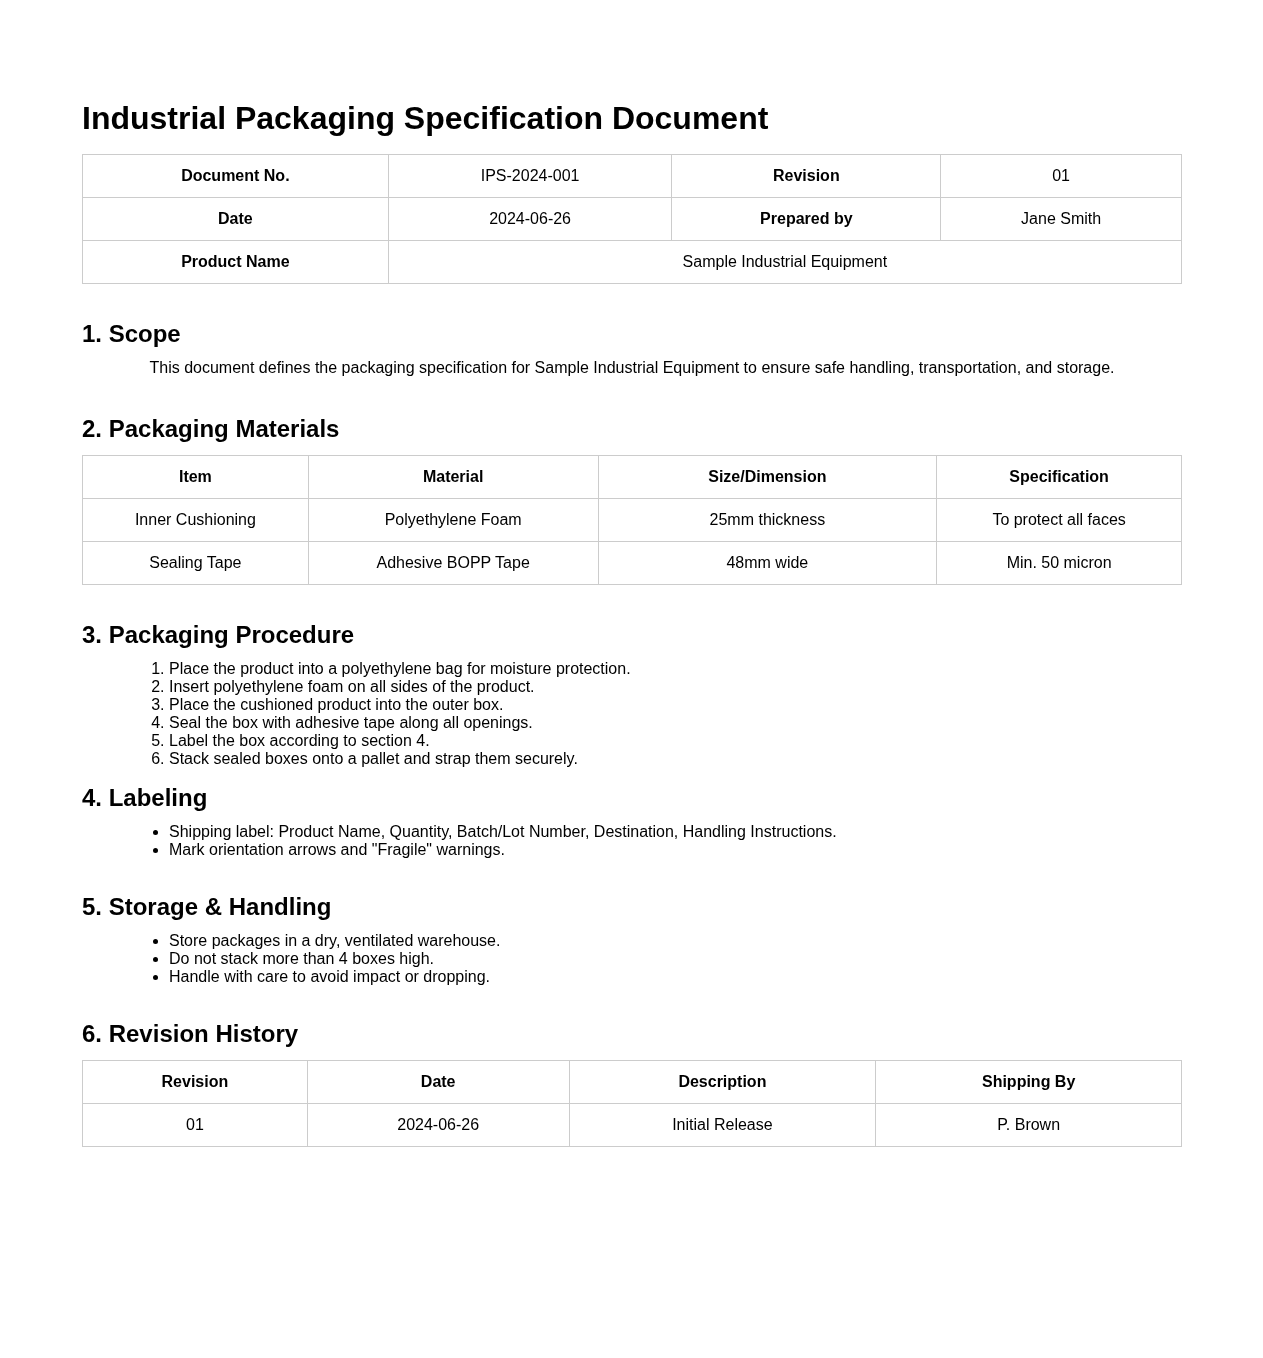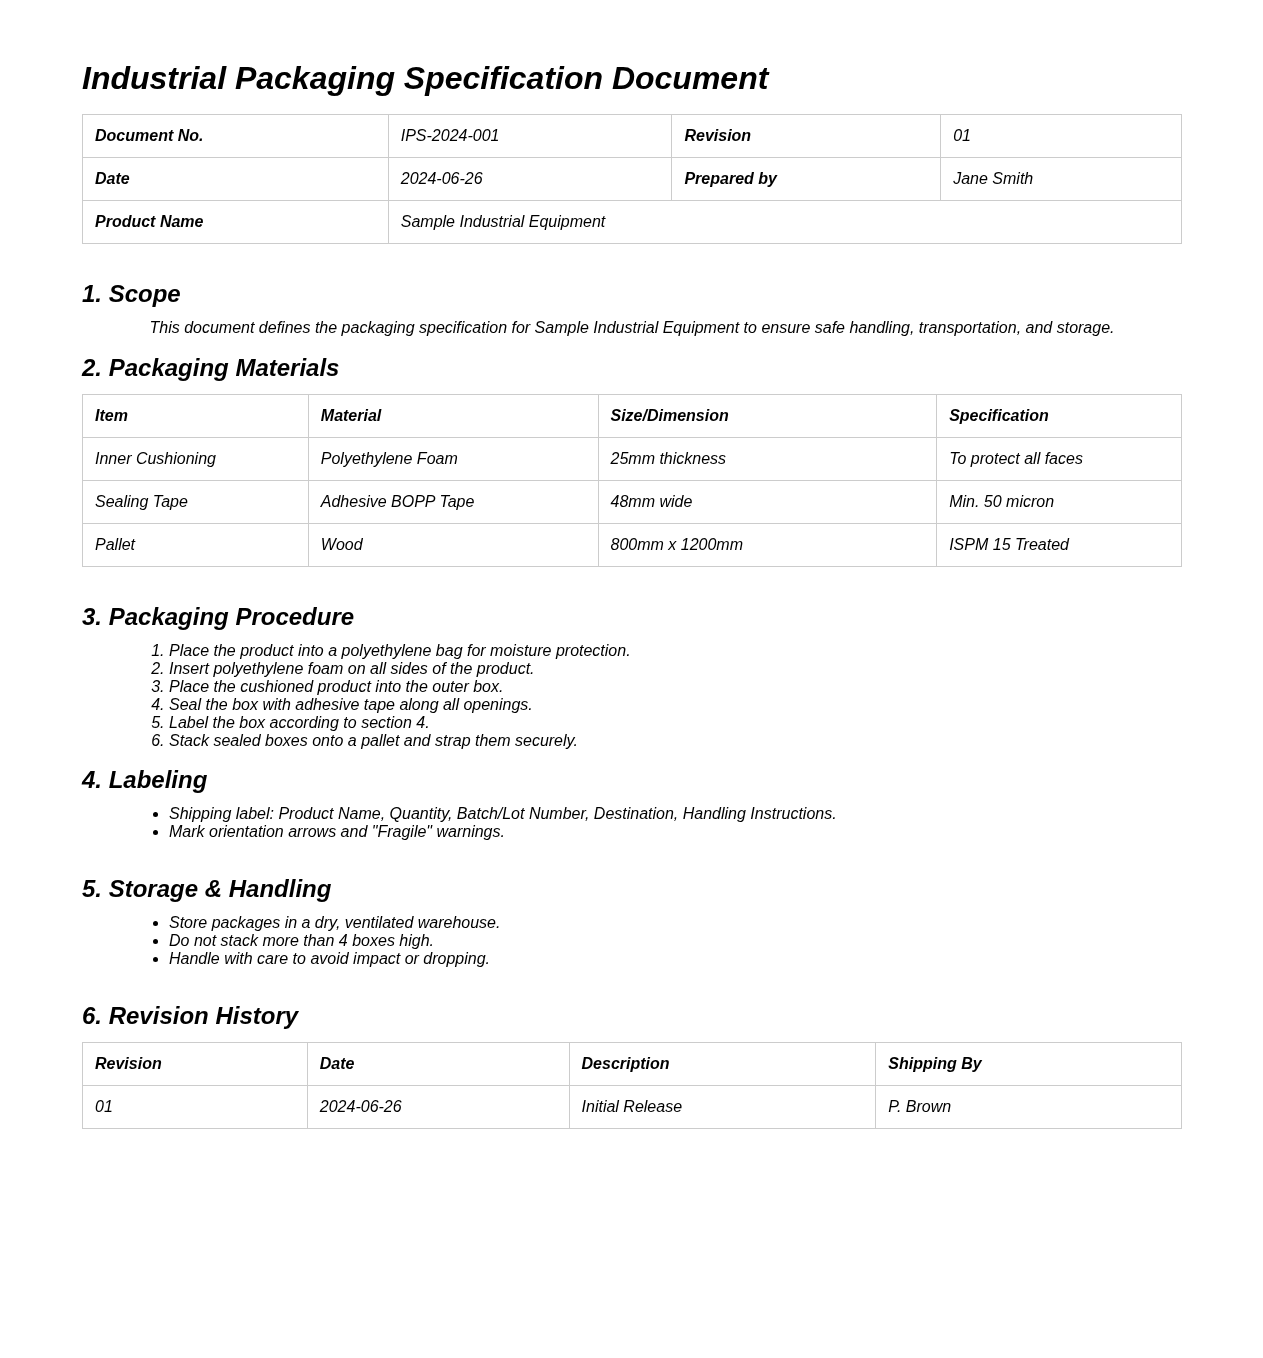--- a/index.html
+++ b/index.html
@@ -4,22 +4,21 @@
   <style>
     html, body { margin: 0; padding: 0; background: #ffffff; }
     body {
       font-family: "Liberation Sans", sans-serif;
       color: #000000;
       width: 1263px;
       min-height: 1358px;
     }
     .page {
       position: relative;
-      padding: 58px 81px 60px 82px;
-      font-style: italic;
+      padding: 98px 81px 60px 82px;
     }
     h1 {
       font-size: 32px;
       font-weight: bold;
       margin: 0 0 16px 0;
       line-height: 40px;
     }
     h2 {
       font-size: 24px;
       font-weight: bold;
@@ -28,21 +27,21 @@
     }
     table {
       width: 1100px;
       border-collapse: collapse;
       font-size: 16px;
     }
     td, th {
       border: 1px solid #cccccc;
       height: 42px;
       padding: 0 12px;
-      text-align: left;
+      text-align: center;
       vertical-align: middle;
     }
     th, td.lbl { font-weight: bold; }
     p { font-size: 16px; margin: 0; line-height: 20px; text-align: center; }
     ol, ul {
       font-size: 16px;
       line-height: 18px;
       margin: 15px;
       padding-left: 72px;
     }
@@ -78,21 +77,21 @@
     <tr>
       <td class="lbl">Product Name</td>
       <td colspan="3">Sample Industrial Equipment</td>
     </tr>
   </tbody>
     </table>
 
   <h2 style="margin-top:35px">1. Scope</h2>
   <p style="margin-top:9px">This document defines the packaging specification for Sample Industrial Equipment to ensure safe handling, transportation, and storage.</p>
 
-  <h2 style="margin-top:15px">2. Packaging Materials</h2>
+  <h2 style="margin-top:36px">2. Packaging Materials</h2>
   <table style="margin-top:11px">
     <colgroup>
       <col style="width:226px">
         <col style="width:290px">
         <col style="width:339px">
         <col style="width:245px">
     </colgroup>
     <tbody>
         <tr>
       <th>Item</th>
@@ -104,26 +103,20 @@
       <td>Inner Cushioning</td>
       <td>Polyethylene Foam</td>
       <td>25mm thickness</td>
       <td>To protect all faces</td>
     </tr>
     <tr>
       <td>Sealing Tape</td>
       <td>Adhesive BOPP Tape</td>
       <td>48mm wide</td>
       <td>Min. 50 micron</td>
-    </tr>
-    <tr>
-      <td>Pallet</td>
-      <td>Wood</td>
-      <td>800mm x 1200mm</td>
-      <td>ISPM 15 Treated</td>
     </tr>
   </tbody>
     </table>
 
   <h2 style="margin-top:35px">3. Packaging Procedure</h2>
   <ol style="margin-top:10px">
     <li>Place the product into a polyethylene bag for moisture protection.</li>
     <li>Insert polyethylene foam on all sides of the product.</li>
     <li>Place the cushioned product into the outer box.</li>
     <li>Seal the box with adhesive tape along all openings.</li>

